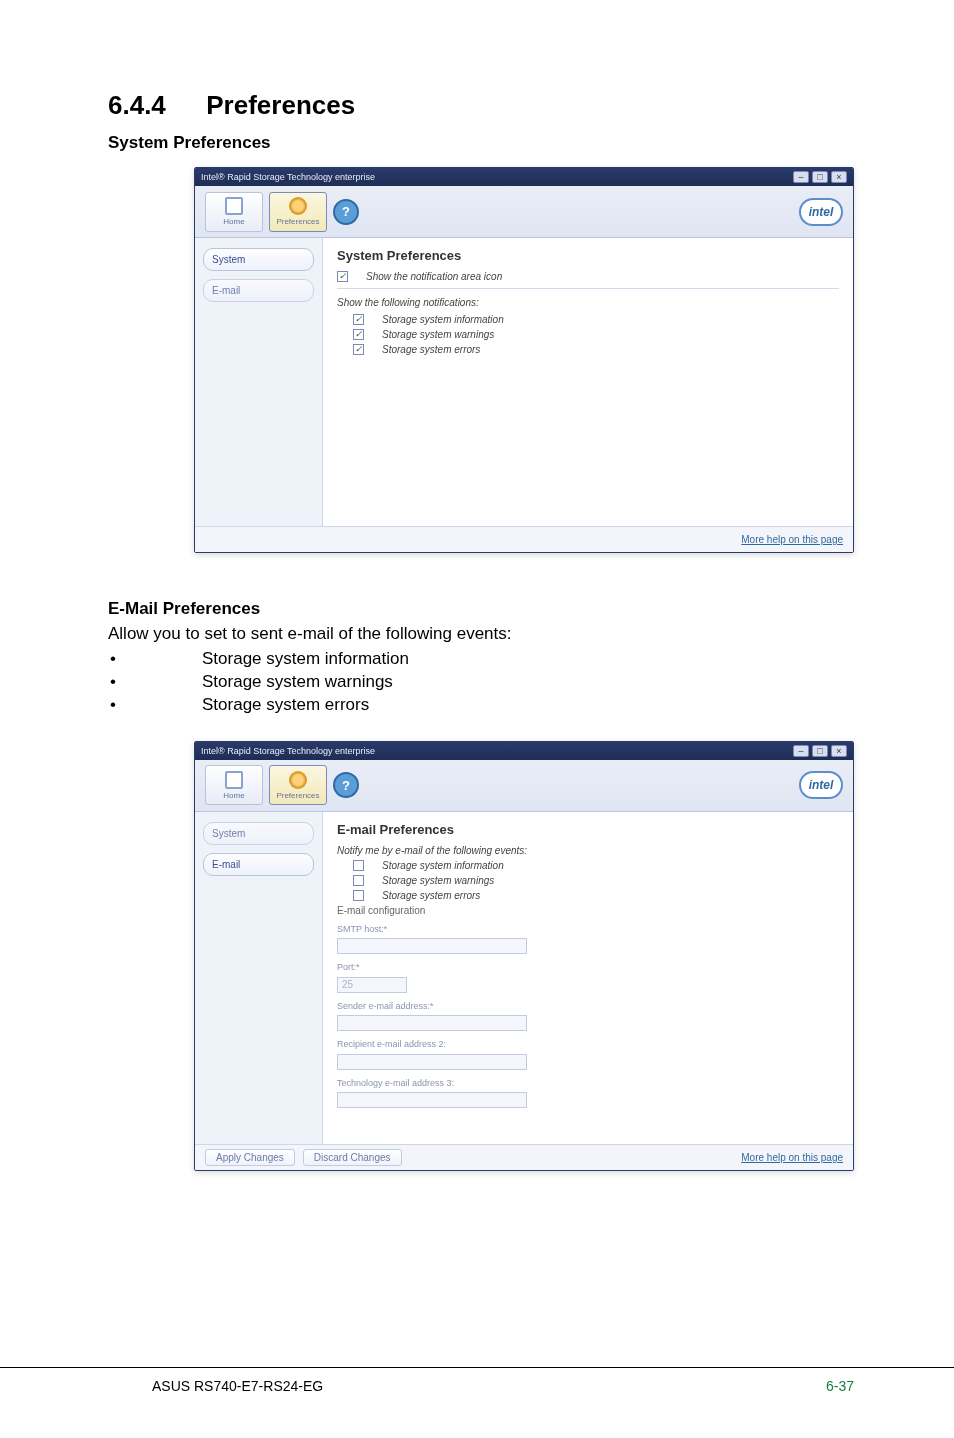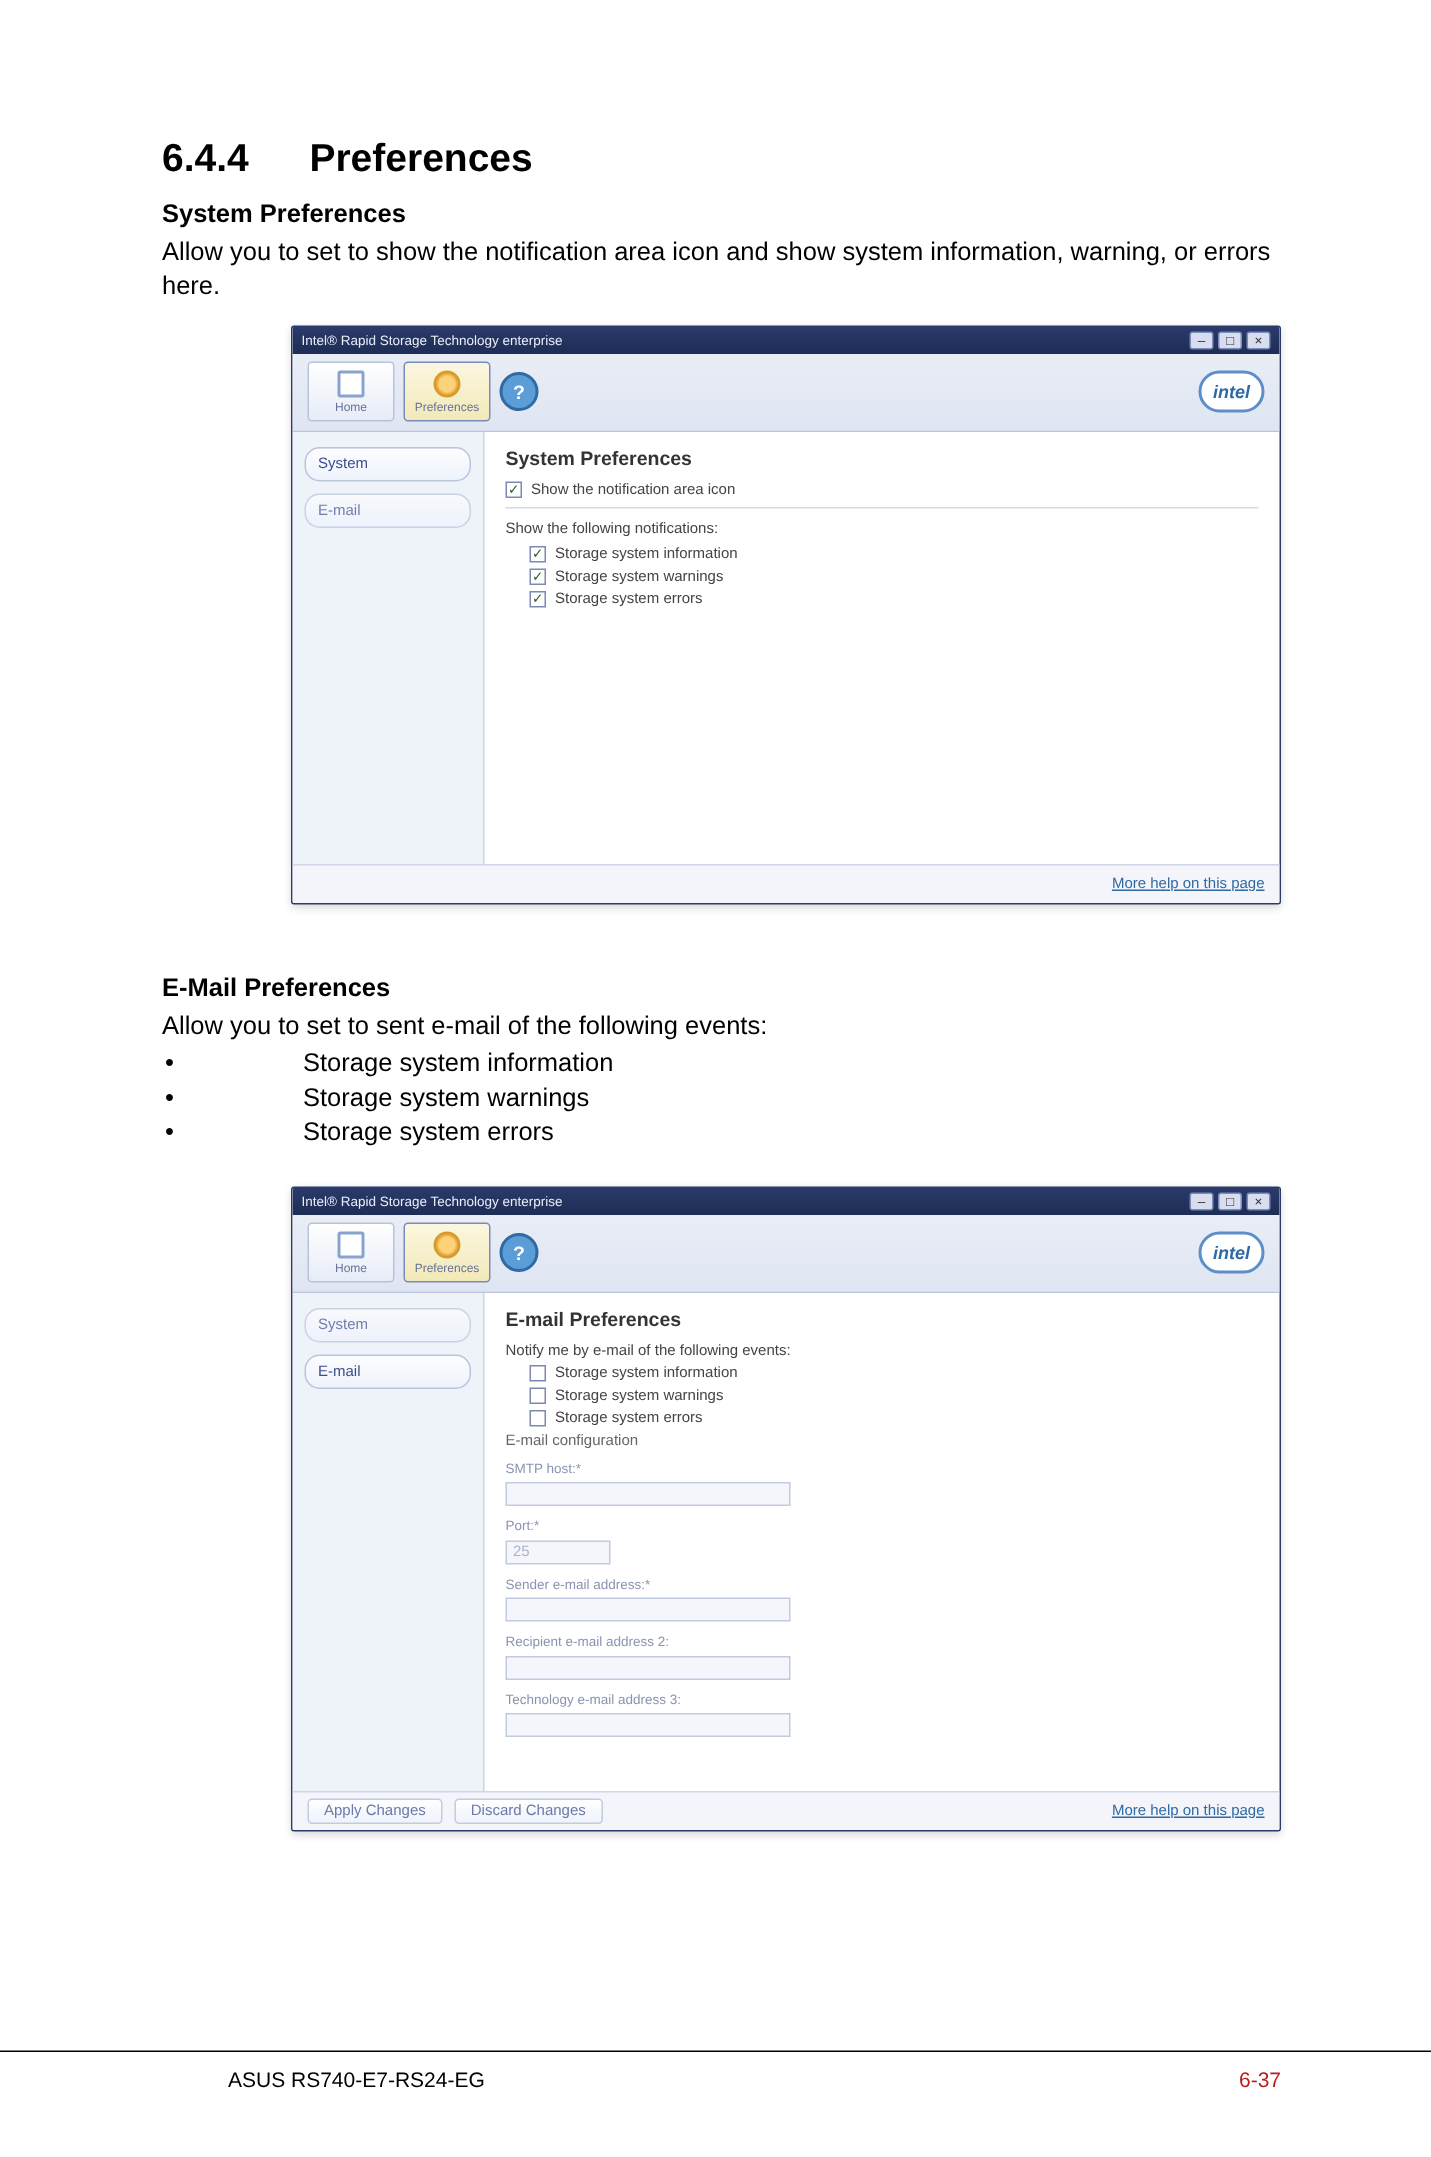--- a/index.html
+++ b/index.html
@@ -28,52 +28,51 @@
   .tool-lbl { font-size: 8px; color: #677299; }
   .disk-ico { width: 26px; height: 26px; background: #5b9dd6; border-radius: 50%; border: 2px solid #2f6aa3; display: flex; align-items: center; justify-content: center; }
   .disk-ico span { color:#fff; font-size:13px; font-weight:bold; }
   .intel-badge { margin-left: auto; width: 44px; height: 28px; border: 2px solid #5c8ecb; border-radius: 14px; display: flex; align-items: center; justify-content: center; color: #2f6aa3; font-size: 12px; font-style: italic; font-weight: bold; background: #fff; }
   .content { display: flex; height: calc(100% - 18px - 52px - 26px); }
   .sidepane { width: 128px; background: #eef2f9; border-right: 1px solid #cfd6e8; padding: 10px 8px; }
   .tab { display: block; font-size: 10px; color: #3b4e8c; padding: 5px 8px; border: 1px solid #bac4dd; border-radius: 10px; background: linear-gradient(#fdfdff,#eef2fb); margin-bottom: 8px; cursor: pointer; }
   .tab.inactive { opacity: .7; }
   .main { flex: 1; padding: 10px 14px 6px 14px; position: relative; overflow: hidden; }
   .panel-title { font-size: 13px; font-weight: bold; color: #333; margin-bottom: 8px; }
-  .chk-row { font-size: 10px; color: #444; display: flex; align-items: center; gap: 6px; margin-bottom: 4px; }
+  .chk-row { font-size: 10px; color: #444; display: flex; align-items: center; gap: 18px; margin-bottom: 4px; font-style: italic; }
   .chk-row.sub { margin-left: 16px; }
   .chk { width: 11px; height: 11px; border: 1px solid #7b89b3; background: #fff; display: inline-flex; align-items: center; justify-content: center; }
   .chk.checked::after { content: "✓"; font-size: 9px; color: #2b5e2b; line-height: 1; }
   .sep { height: 1px; background: #d3d9ea; margin: 6px 0 8px; }
   .group-lbl { font-size: 10px; color: #666; margin-top: 4px; }
   .field-row { margin-top: 8px; }
   .field-lbl { font-size: 9px; color: #8a94b2; margin-bottom: 2px; }
   .field-input { width: 190px; height: 16px; border: 1px solid #c3cbe2; background: #f4f6fc; font-size: 10px; color: #aab2cc; padding: 0 4px; }
   .statusbar { height: 26px; border-top: 1px solid #cfd6e8; background: #f3f5fb; display: flex; align-items: center; justify-content: flex-end; padding: 0 10px; gap: 8px; }
   .status-link { font-size: 10px; color: #2f6aa3; text-decoration: underline; cursor: pointer; }
   .status-btn { font-size: 10px; color: #6b7aa8; border: 1px solid #c3cbe2; background: linear-gradient(#fff,#eef2fb); border-radius: 3px; padding: 2px 10px; cursor: default; }
   .status-left { margin-right: auto; display:flex; gap:8px; }
   .footer { position: absolute; left: 0; right: 0; bottom: 44px; border-top: 1px solid #000; }
   .footer-row { display: flex; justify-content: space-between; align-items: flex-end; padding: 10px 100px 0 108px; margin-left: 44px; }
   .footer-left { font-size: 14px; color: #000; }
-  .footer-right { font-size: 14px; color: #b91c1c; }
+  .footer-right { font-size: 14px; color: #15803d; }
   .h-gear { background: radial-gradient(circle at 50% 50%, #ffd27a 40%, #d99a2b 60%); border-radius:50%; }
   .h-doc { background: #fff; border:2px solid #8aa2ce; border-radius:2px; }
   .gap-lg { margin-top: 46px; }
 </style>
 </head>
 <body>
 
 <div class="page">
   <div>
     <span class="section-num">6.4.4</span>
     <span class="section-title">Preferences</span>
   </div>
 
   <div class="sub-heading">System Preferences</div>
-  <div class="para">Allow you to set to show the notification area icon and show system information, warning, or errors here.</div>
 
   <div class="shot-wrap">
     <div class="shot short">
       <div class="titlebar">
         <div class="titlebar-text">Intel® Rapid Storage Technology enterprise</div>
         <div class="win-btns">
           <div class="win-btn">–</div>
           <div class="win-btn">□</div>
           <div class="win-btn">×</div>
         </div>

